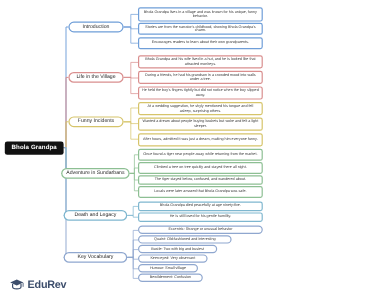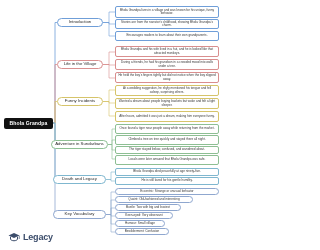--- a/index.html
+++ b/index.html
@@ -216,16 +216,16 @@
   <div class="node leaf l-vocab" style="top:228px;height:7px;width:54px;">
     <span>Bewilderment: Confusion</span>
   </div>
 
   <div class="watermark">
     <svg class="wm-cap" width="12" height="10" viewBox="0 0 24 20">
       <path d="M12 2 L23 7 L12 12 L1 7 Z" fill="#3c4d6b"></path>
       <path d="M5 9.5 L5 14 C5 16 8.5 17.5 12 17.5 C15.5 17.5 19 16 19 14 L19 9.5" fill="none" stroke="#3c4d6b" stroke-width="2"></path>
       <path d="M22.5 7.5 L22.5 14" stroke="#3c4d6b" stroke-width="1.4"></path>
     </svg>
-    <span class="wm-text">Legacy</span>
+    <span class="wm-text">EduRev</span>
   </div>
 
 </div>
 
 </body></html>

